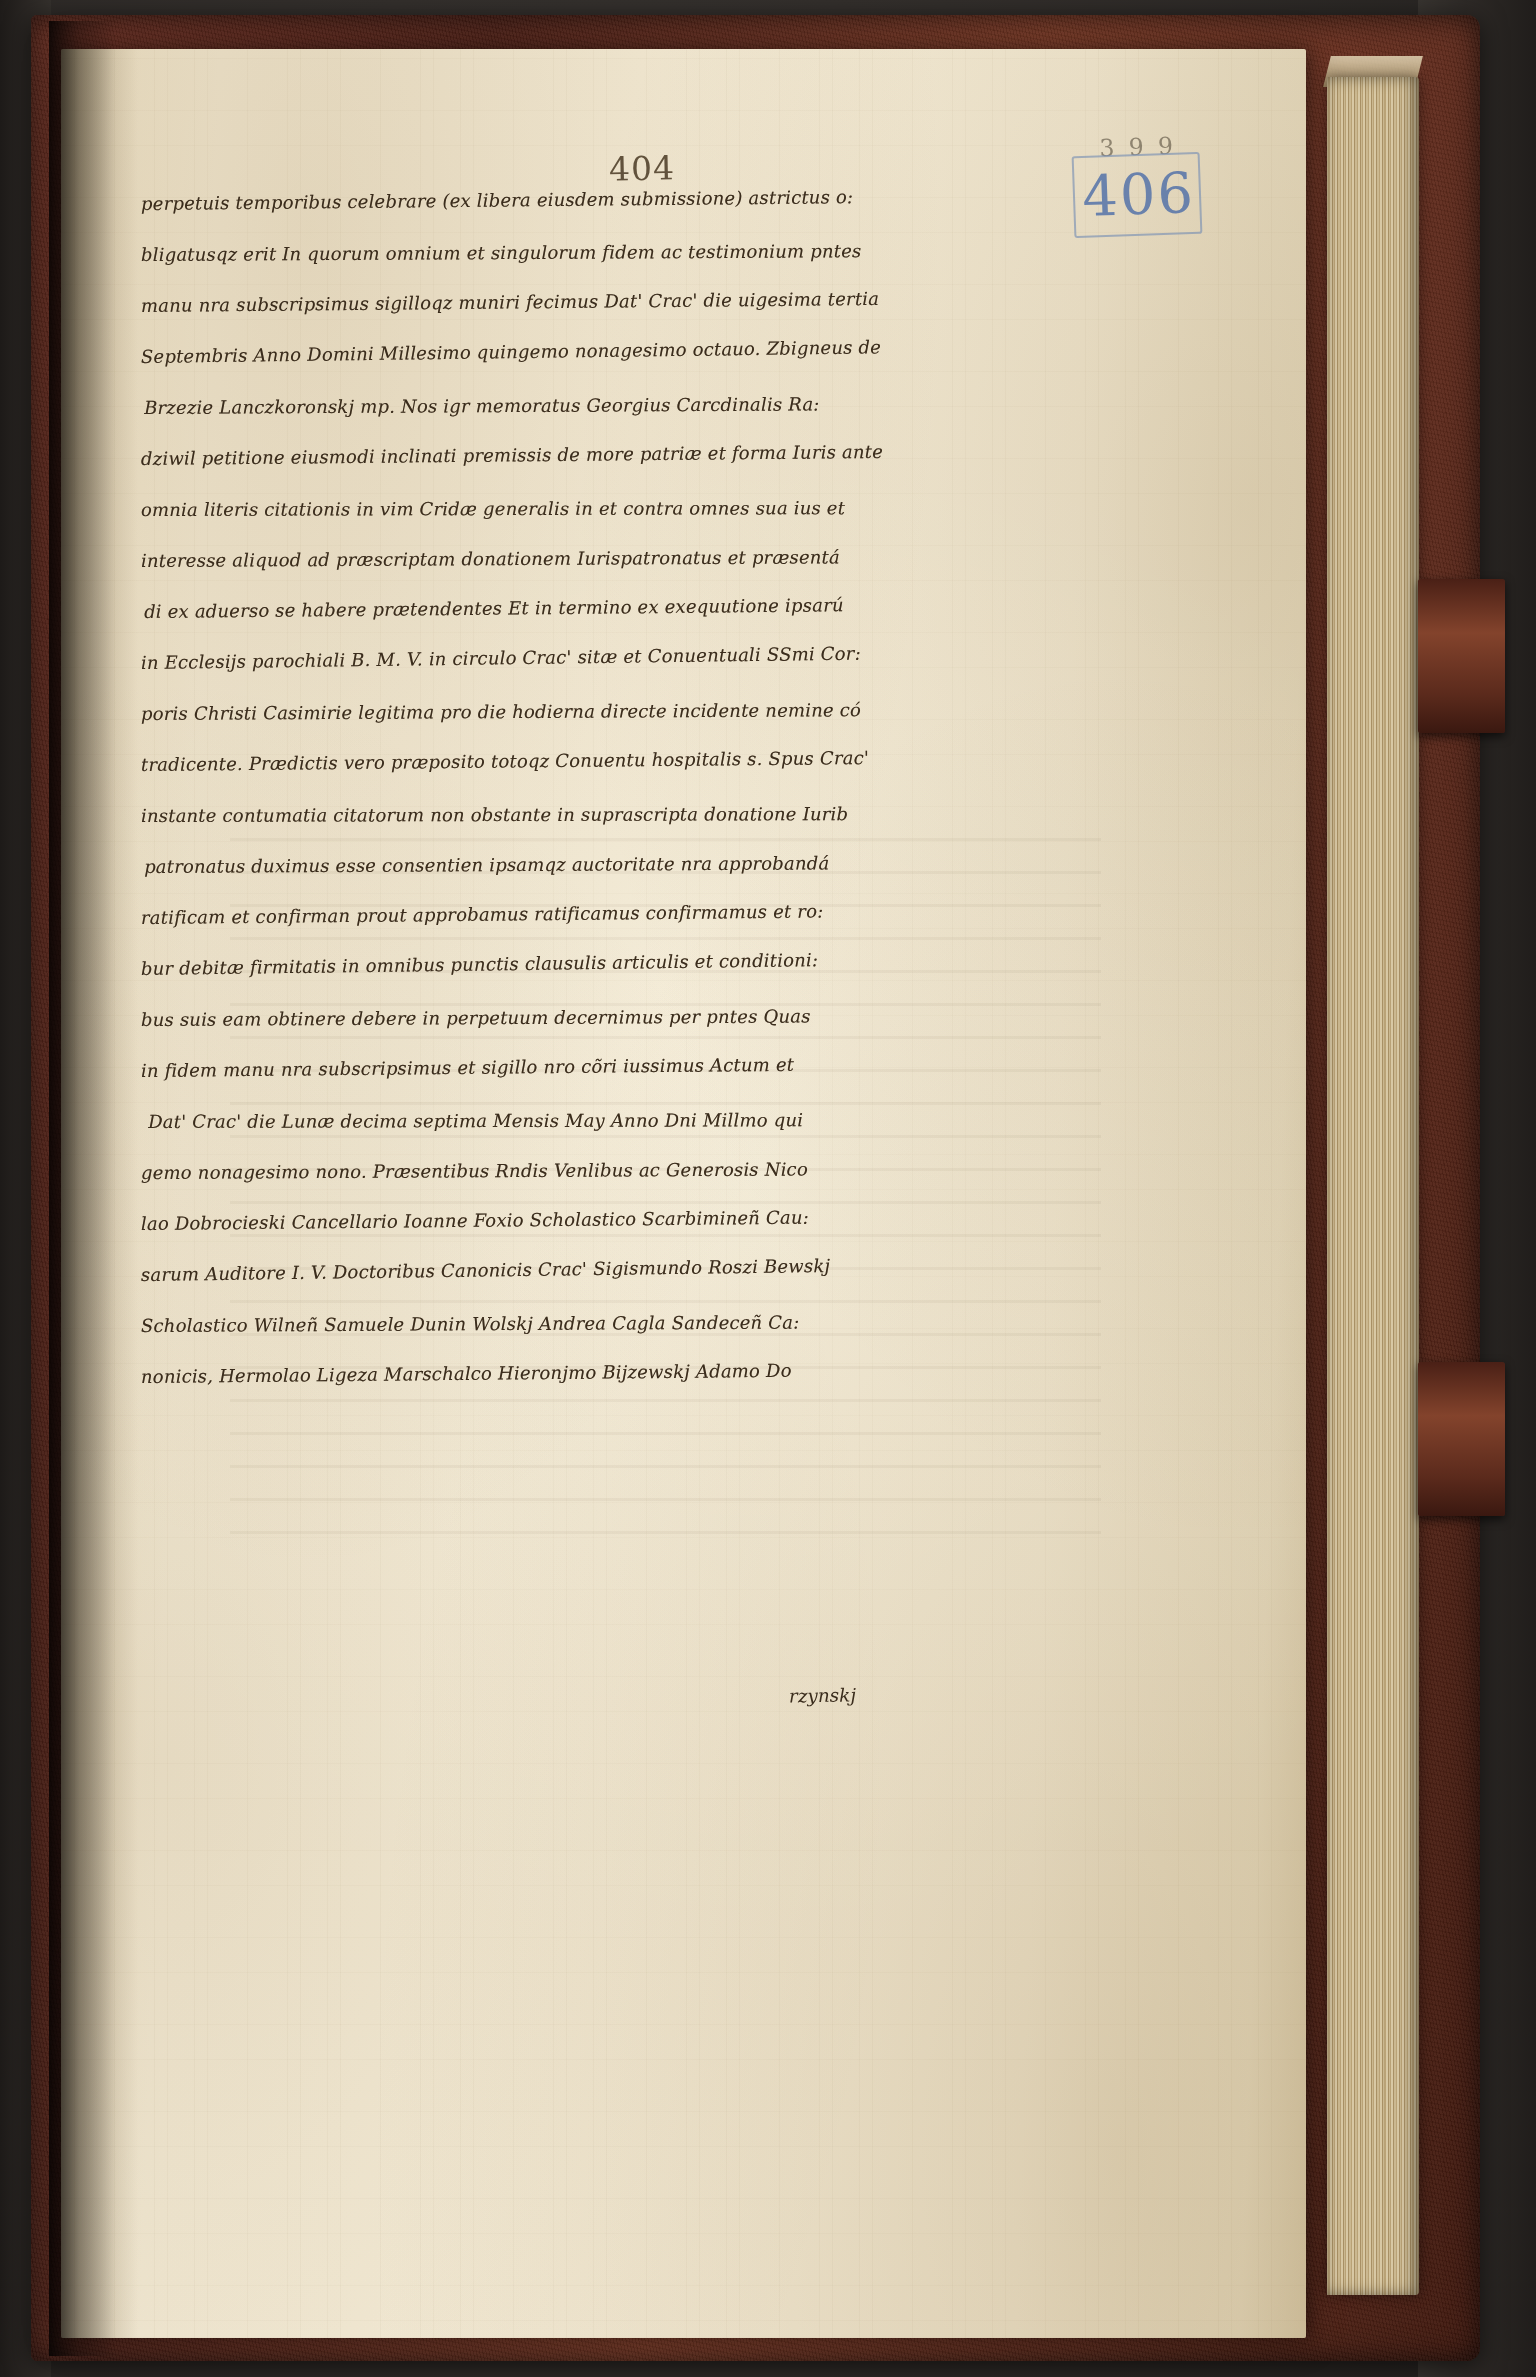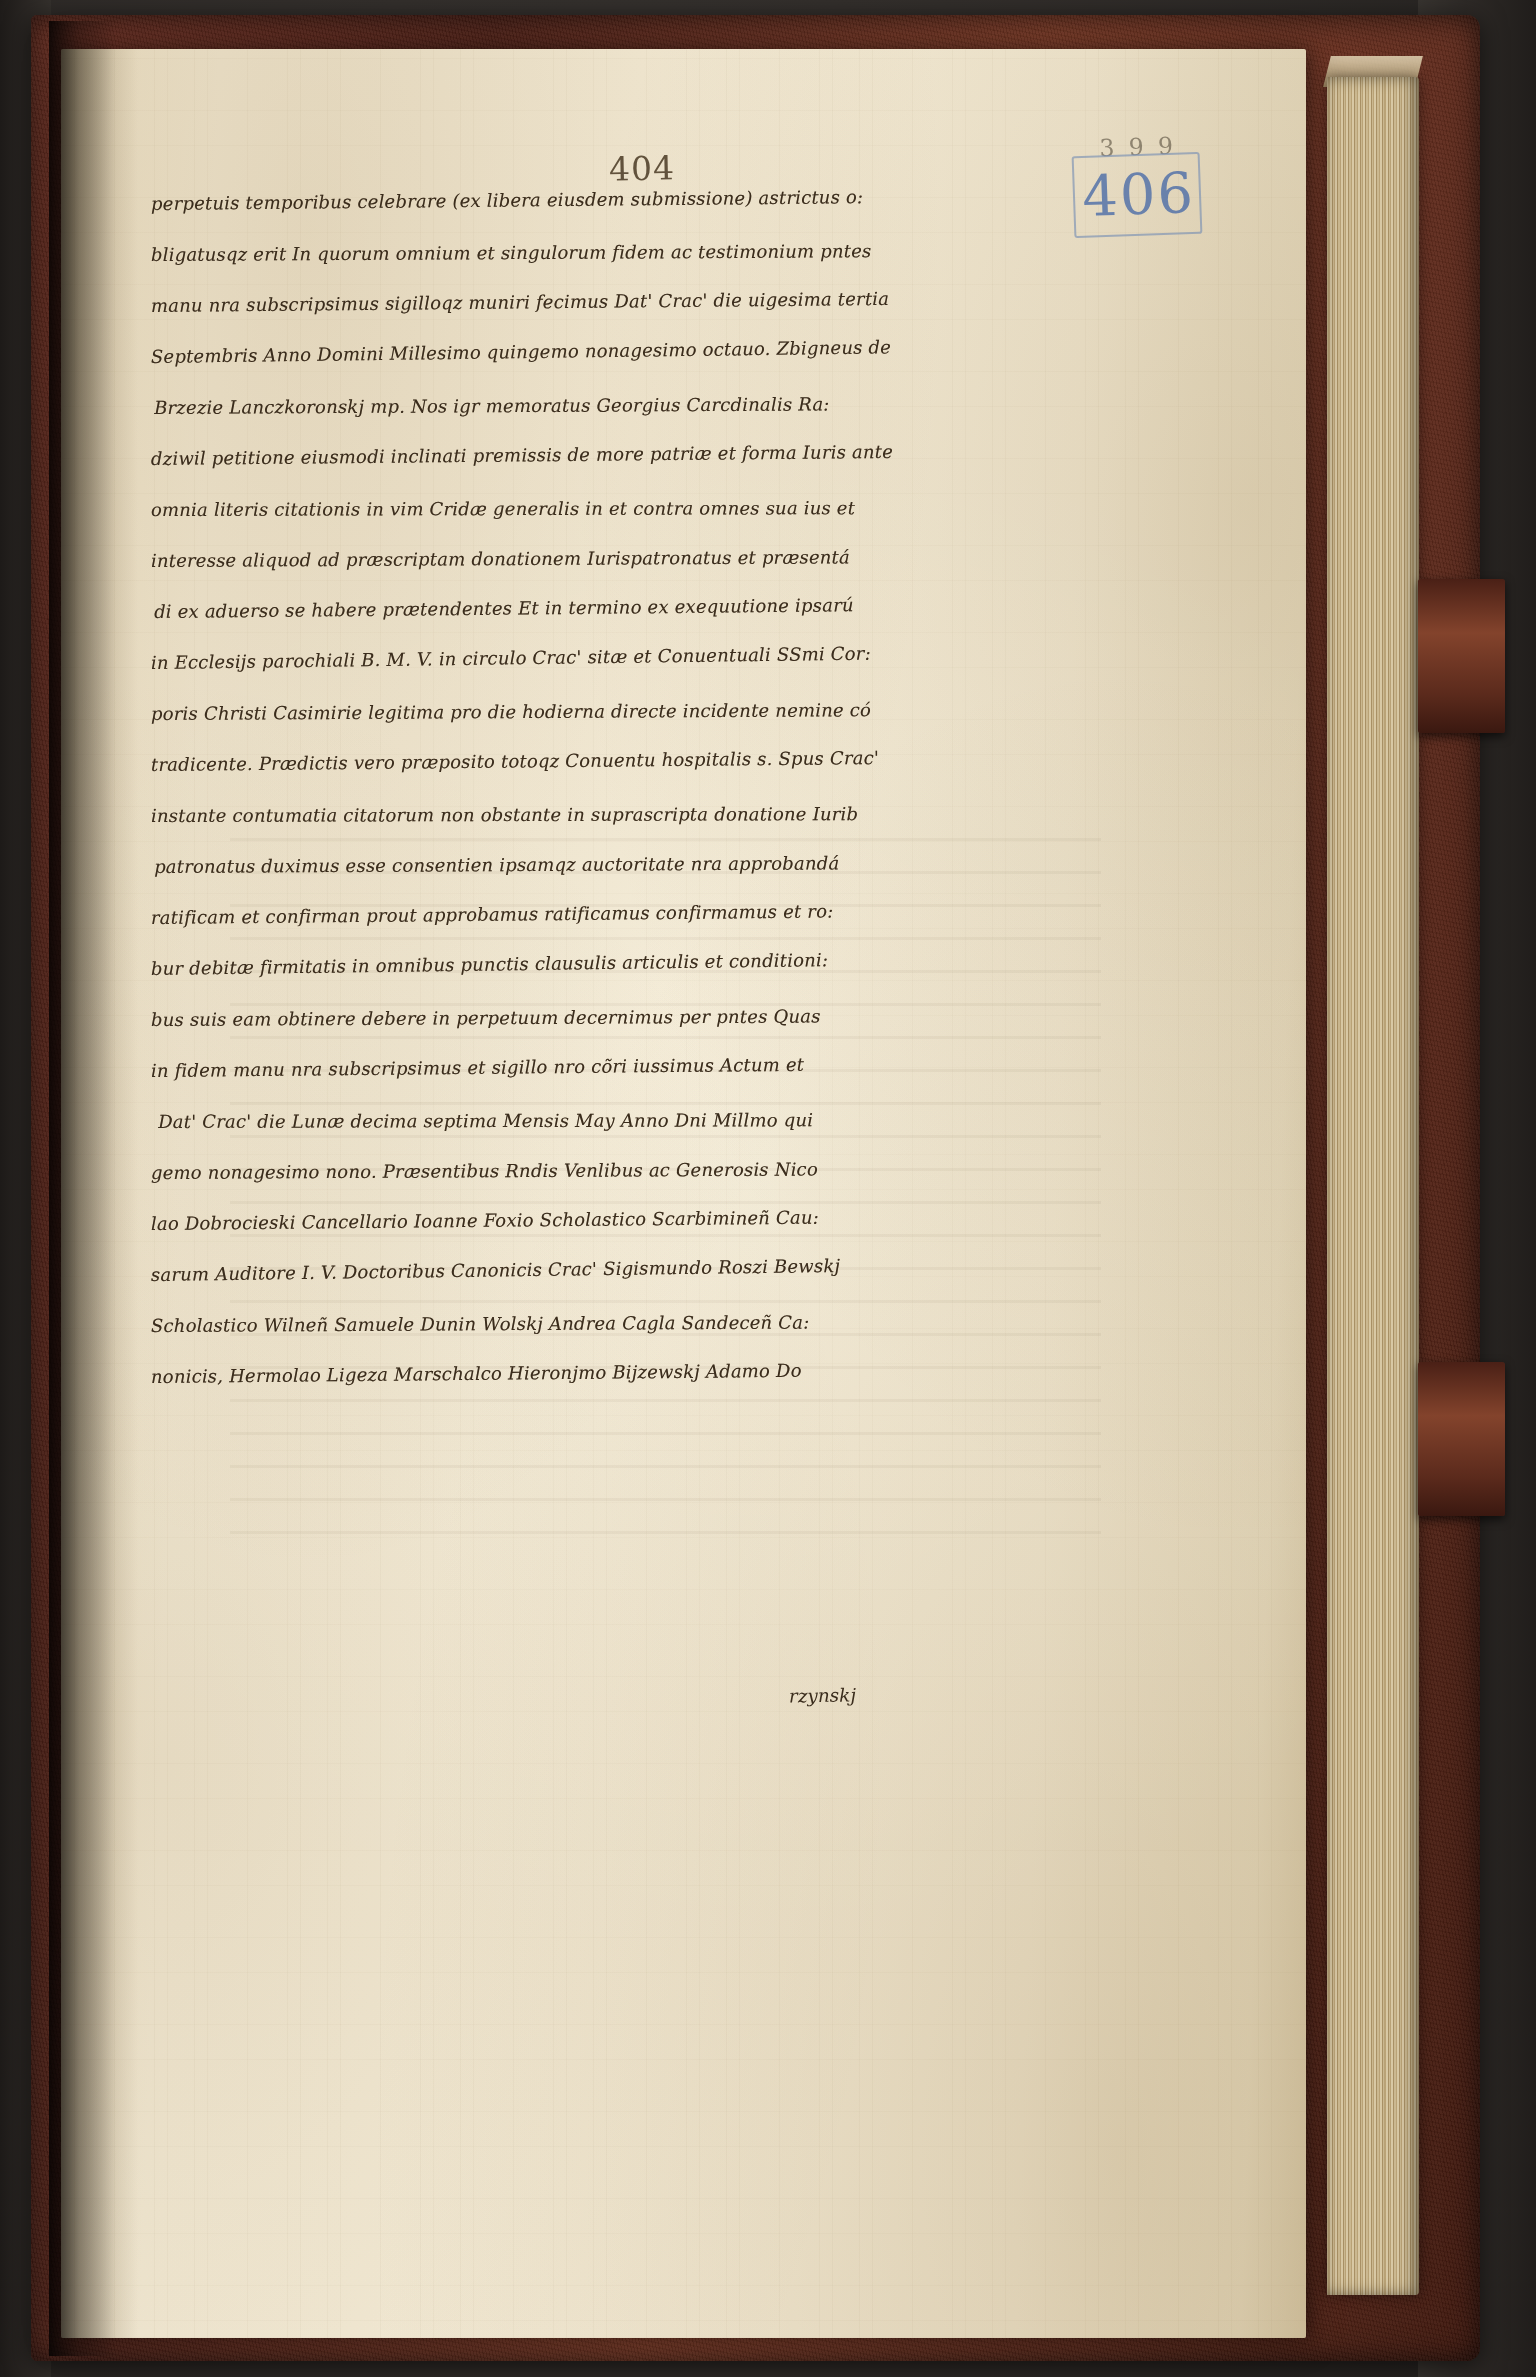--- a/index.html
+++ b/index.html
@@ -189,21 +189,21 @@
     top: -21.5px;
     font-family: "DejaVu Serif", serif;
     font-size: 23.6px;
     color: #6b614f;
     letter-spacing: 14.3px;
     opacity: .7;
   }
 
   .text-block {
     position: absolute;
-    left: 151px;
+    left: 141px;
     top: 195px;
     width: 953px;
   }
   .line {
     position: relative;
     font-family: "DejaVu Serif", serif;
     font-size: 18px;
     line-height: 1.0;
     color: #3a2c1c;
     white-space: nowrap;

